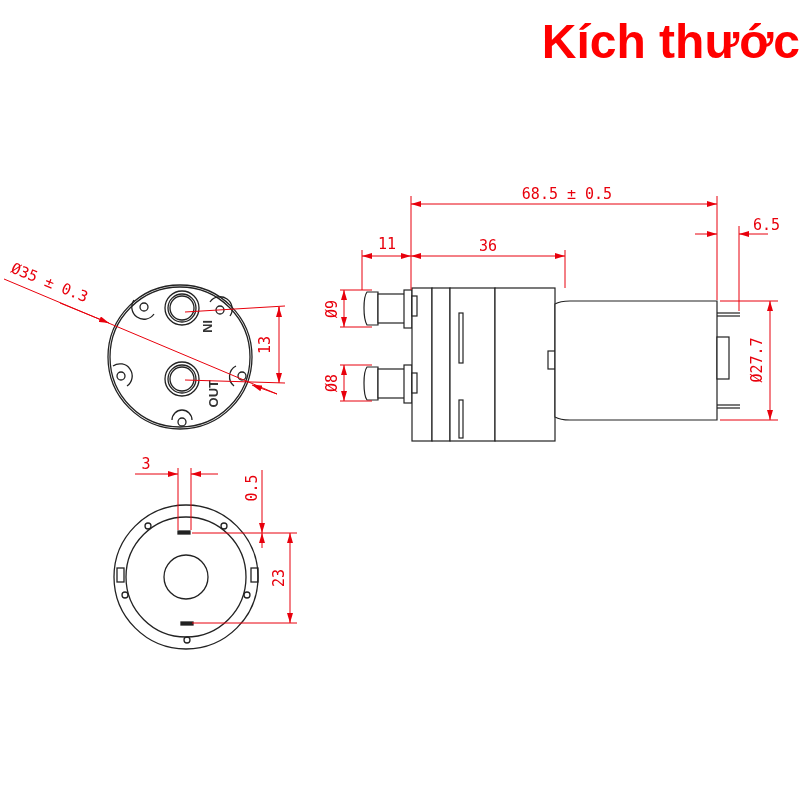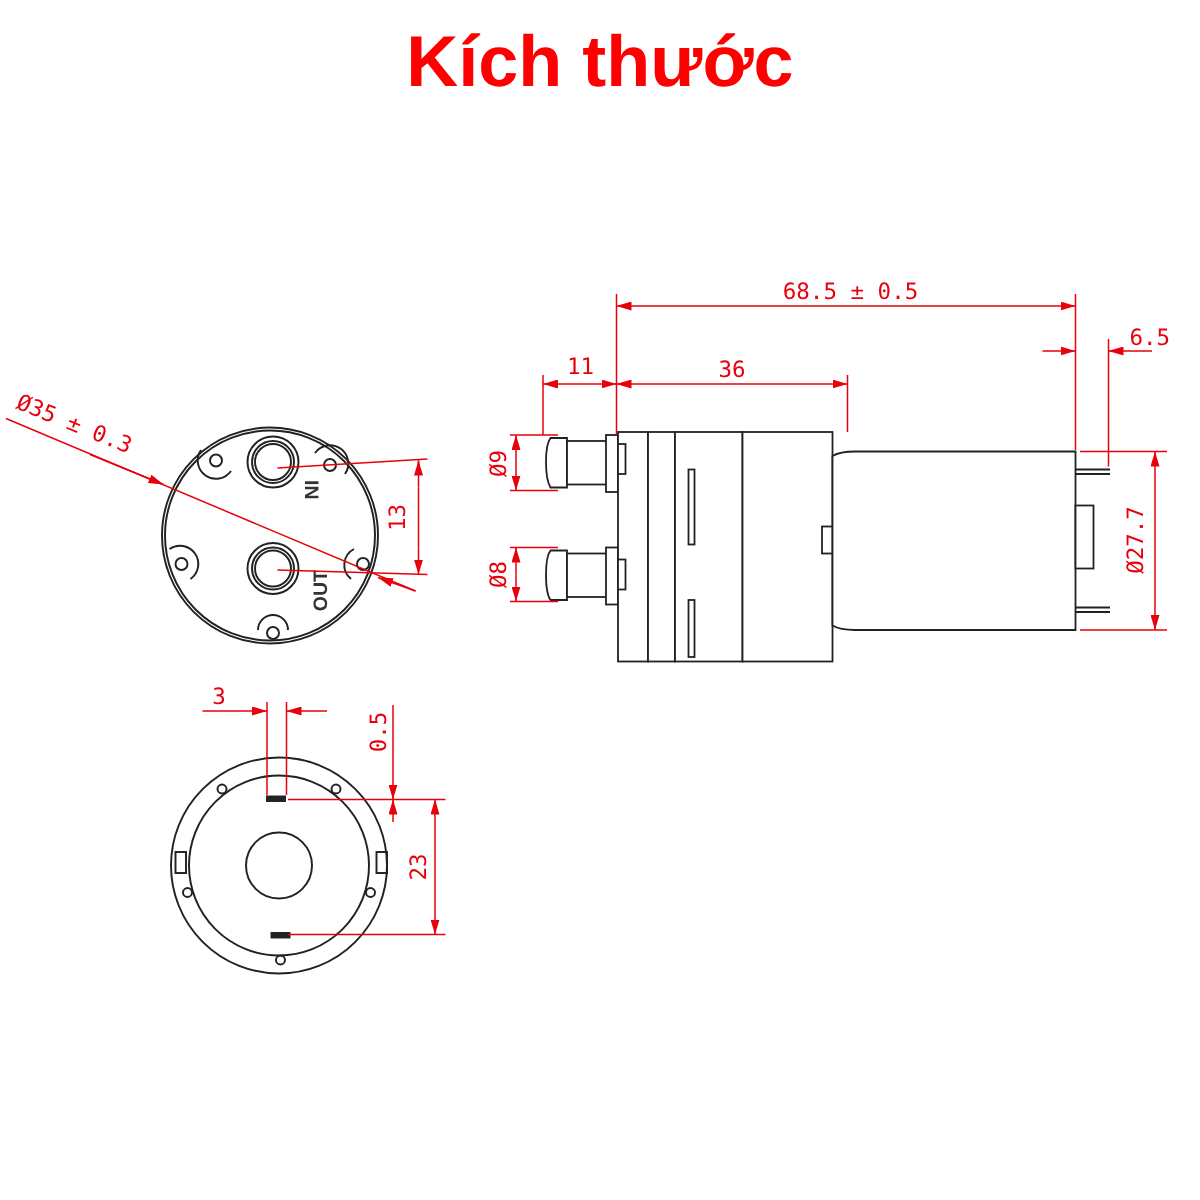--- a/index.html
+++ b/index.html
@@ -1,17 +1,17 @@
 <!DOCTYPE html>
 <html><head>
 <meta charset="utf-8">
 <style>
   html, body { margin: 0; padding: 0; background: #ffffff; }
   body { width: 800px; height: 800px; position: relative; overflow: hidden; font-family: "Liberation Sans", sans-serif; }
-  .title { position: absolute; left: 0; top: 14px; width: 800px; text-align: center; font-family: "Liberation Sans", sans-serif; font-weight: bold; font-size: 48px; color: #ff0000; letter-spacing: 0px; }
+  .title { position: absolute; left: 0; top: 14px; width: 800px; text-align: right; font-family: "Liberation Sans", sans-serif; font-weight: bold; font-size: 48px; color: #ff0000; letter-spacing: 0px; }
   svg { position: absolute; left: 0; top: 0; }
   .dim { font-family: "DejaVu Sans Mono", "Liberation Mono", monospace; fill: #e8000c; font-size: 15px; }
   .lbl { font-family: "Liberation Sans", sans-serif; font-weight: bold; fill: #333; font-size: 13px; }
 </style>
 </head>
 <body>
 
 <div class="title">Kích thước</div>
 
 <svg width="800" height="800" viewBox="0 0 800 800">

